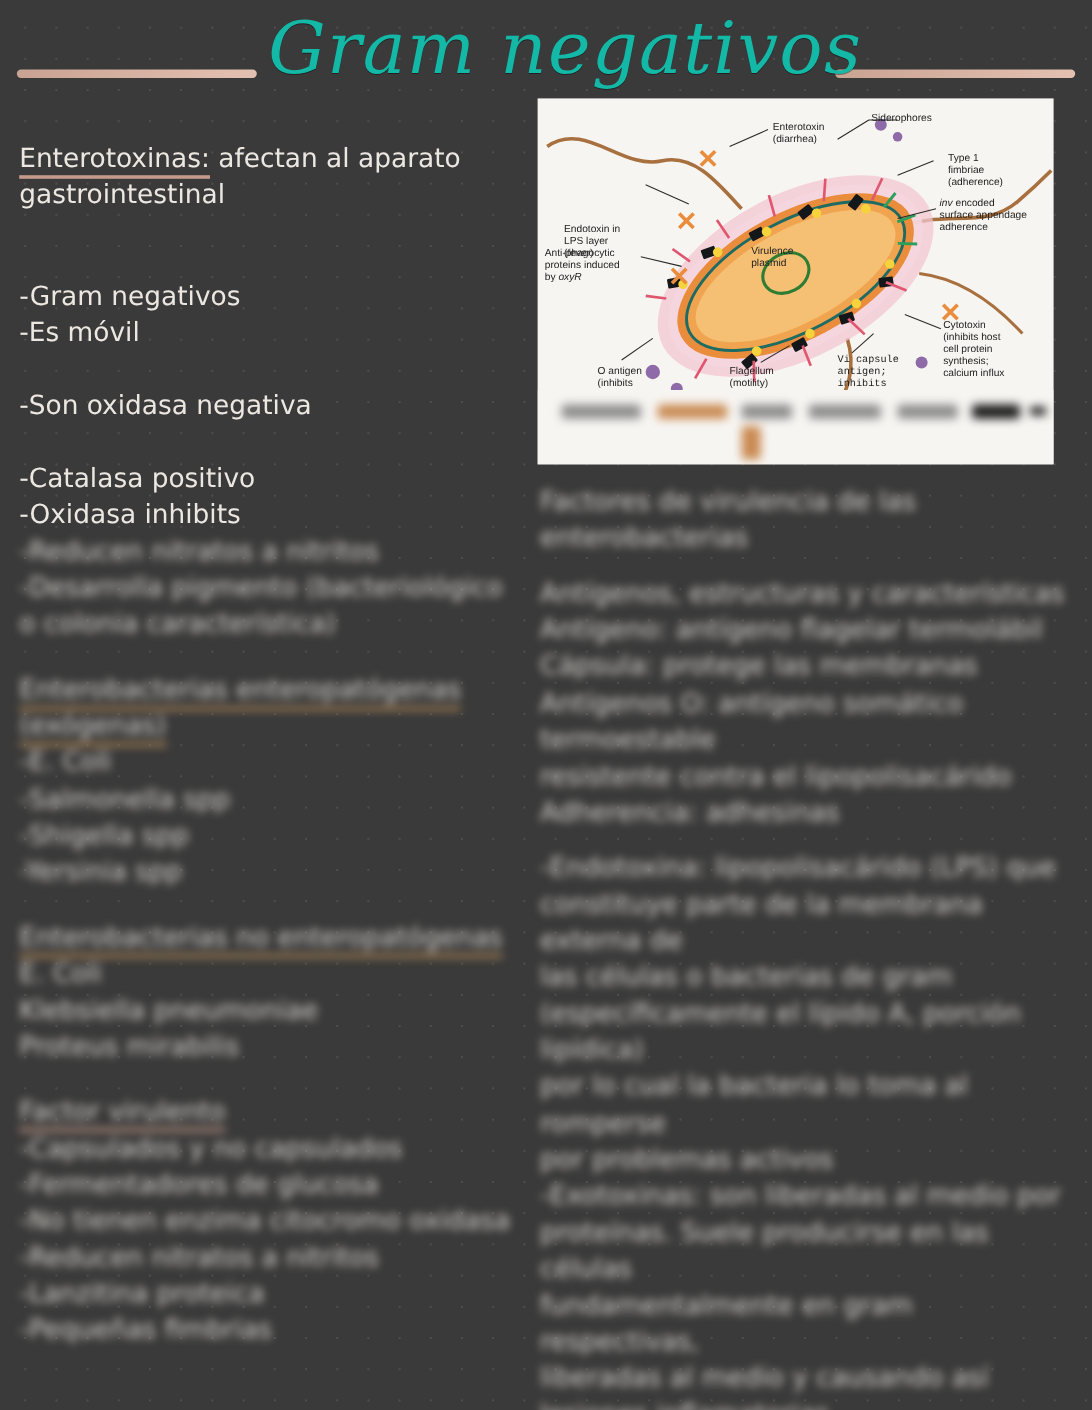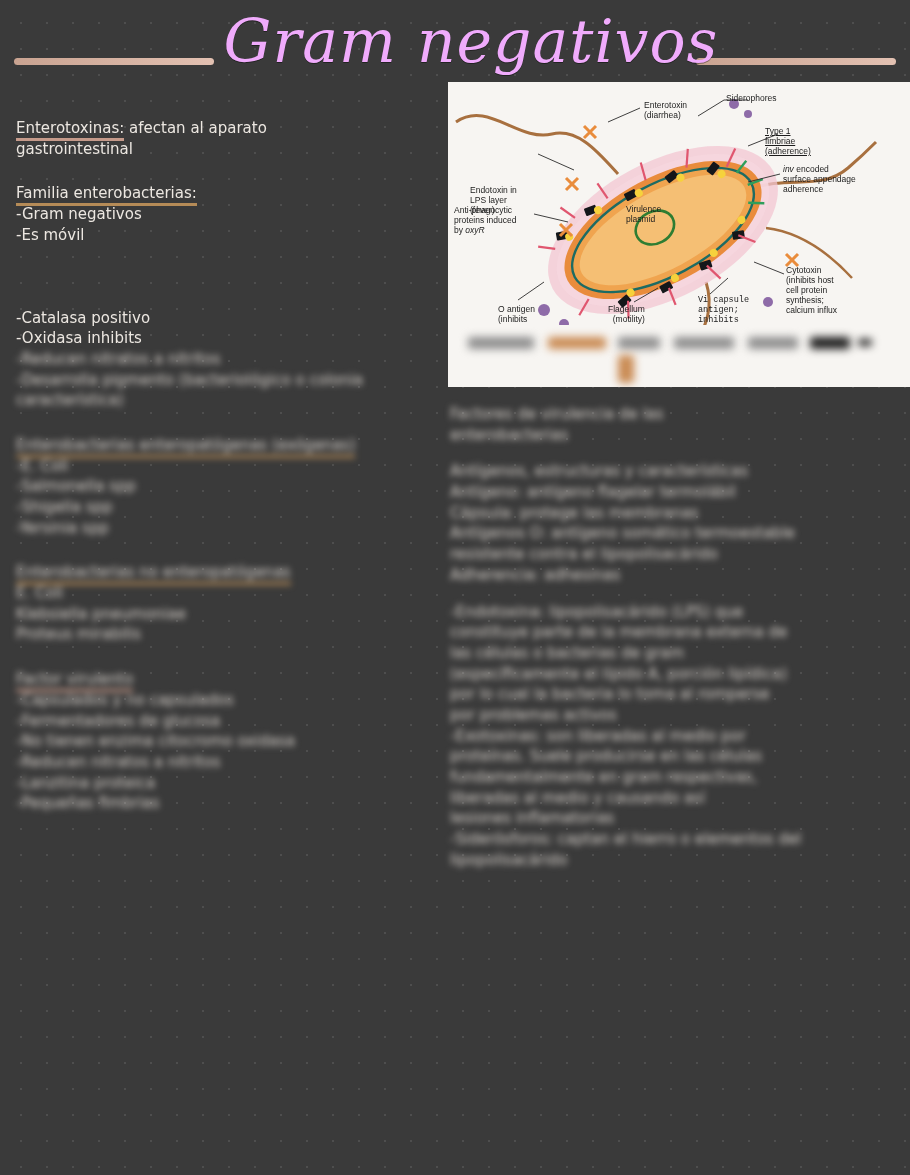--- a/index.html
+++ b/index.html
@@ -33,21 +33,21 @@
   .header {
     position: relative;
     height: 98px;
   }
   .title {
     position: absolute;
     left: 0;
     right: 0;
     top: 6px;
     text-align: center;
-    color: #f0abfc;
+    color: #14b8a6;
     font-family: "DejaVu Serif", serif;
     font-style: italic;
     font-size: 60px;
     letter-spacing: 1px;
     font-weight: 400;
     text-shadow: 0 1px 0 rgba(0,0,0,0.4);
     padding-left: 32px;
   }
   .rule {
     position: absolute;
@@ -68,21 +68,21 @@
   }
   .col {
     position: absolute;
     top: 0;
   }
   .col-left { left: 16px; width: 420px; }
   .col-right { left: 450px; width: 444px; }
 
   .txt {
     color: #ece7e1;
-    font-size: 15px;
+    font-size: 22px;
     line-height: 1.38;
     font-family: "DejaVu Sans", sans-serif;
   }
   .head-ul {
     display: inline;
     border-bottom: 3px solid #b58b57;
     padding-bottom: 1px;
   }
   .head-ul.rose {
     border-bottom-color: #c59a8a;
@@ -101,21 +101,20 @@
 
   
   .figure {
     position: absolute;
     left: 448px;
     top: 82px;
     width: 430px;
     height: 305px;
     background: #f7f5f2;
     overflow: hidden;
-    padding-left: 33px;
   }
   .fig-inner { position: absolute; inset: 0; }
   .fig-caption-blur {
     position: absolute;
     left: 0; right: 0; bottom: 0;
     height: 62px;
     background: #f7f5f2;
   }
   .fig-blob {
     position: absolute;
@@ -232,28 +231,28 @@
           <path d="M336 192 L 306 180"></path>
           <path d="M70 218 L 96 200"></path>
           <path d="M186 220 L 210 206"></path>
           <path d="M262 212 L 280 196"></path>
         </g>
       </svg>
     </div>
 
     <div class="fig-label" style="left:196px; top:18px;">Enterotoxin<br>(diarrhea)</div>
     <div class="fig-label" style="left:278px; top:11px;text-align:right;">Siderophores</div>
-    <div class="fig-label" style="left:317px; top:44px;text-decoration:underline;">Type 1<br>fimbriae<br>(adherence)</div>
+    <div class="fig-label" style="left:342px; top:44px;">Type 1<br>fimbriae<br>(adherence)</div>
     <div class="fig-label" style="left:22px; top:63px;margin-top:40px;">Endotoxin in<br>LPS layer<br>(fever)</div>
     <div class="fig-label" style="left:335px; top:82px;"><i>inv</i> encoded<br>surface appendage<br>adherence</div>
     <div class="fig-label" style="left:6px; top:123px;">Anti-phagocytic<br>proteins induced<br>by <i>oxyR</i></div>
     <div class="fig-label" style="left:178px; top:122px;">Virulence<br>plasmid</div>
     <div class="fig-label" style="left:338px; top:183px;">Cytotoxin<br>(inhibits host<br>cell protein<br>synthesis;<br>calcium influx</div>
     <div class="fig-label" style="left:50px; top:222px;">O antigen<br>(inhibits</div>
-    <div class="fig-label" style="left:160px; top:222px;text-align:right;">Flagellum<br>(motility)</div>
+    <div class="fig-label" style="left:160px; top:222px;">Flagellum<br>(motility)</div>
     <div class="fig-label" style="left:250px; top:213px;font-family:Liberation Mono, monospace;">Vi capsule<br>antigen;<br>inhibits</div>
 
     <div class="fig-caption-blur">
       <div class="fig-blob" style="left:20px; top:12px; width:66px; height:12px;"></div>
       <div class="fig-blob" style="left:100px; top:12px; width:58px; height:12px; background:#c98a52;"></div>
       <div class="fig-blob" style="left:170px; top:12px; width:42px; height:12px;"></div>
       <div class="fig-blob" style="left:226px; top:12px; width:60px; height:12px;"></div>
       <div class="fig-blob" style="left:300px; top:12px; width:50px; height:12px;"></div>
       <div class="fig-blob" style="left:362px; top:12px; width:40px; height:12px; background:#1b1b1b;"></div>
       <div class="fig-blob" style="left:410px; top:14px; width:14px; height:7px; background:#1b1b1b;"></div>
@@ -266,25 +265,25 @@
     <div class="col col-left">
 
       <div class="txt block">
         <span class="head-ul rose">Enterotoxinas:</span><span> afectan al aparato</span><br>
         <span>gastrointestinal</span>
       </div>
 
       <div class="spacer-md"></div>
 
       <div class="txt block">
-        <span class="head-ul">Familia enterobacterias:</span><br>
+        <br>
         <span>-Gram negativos</span><br>
         <span>-Es móvil</span><br>
         <br>
-        <br>
+        <span>-Son oxidasa negativa</span><br>
         <br>
         <span>-Catalasa positivo</span><br>
         <span>-Oxidasa inhibits</span><br>
         <span class="blur">-Reducen nitratos a nitritos</span><br>
         <span class="blur">-Desarrolla pigmento (bacteriológico o colonia característica)</span>
       </div>
 
       <div class="spacer-md"></div>
 
       <div class="txt block blur">

